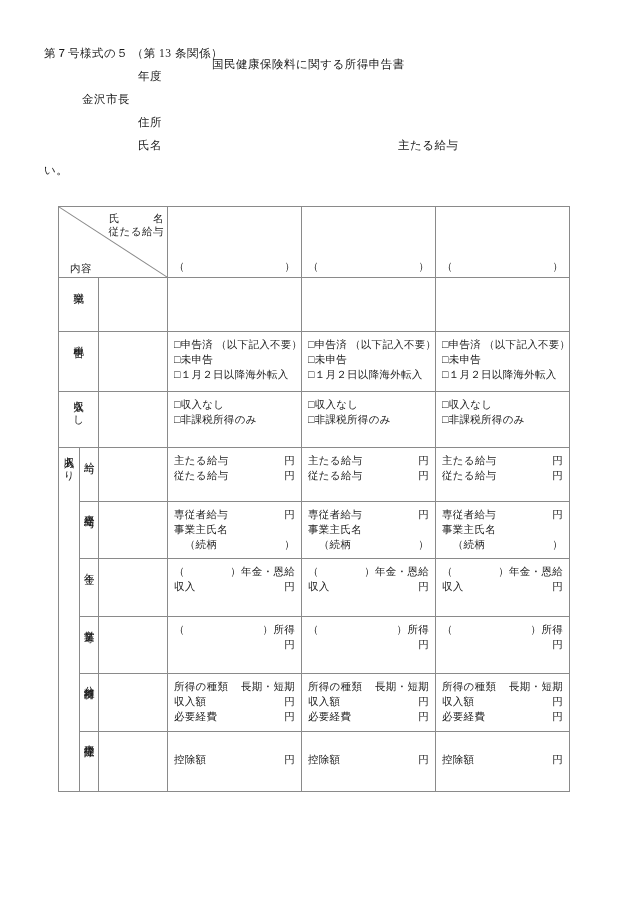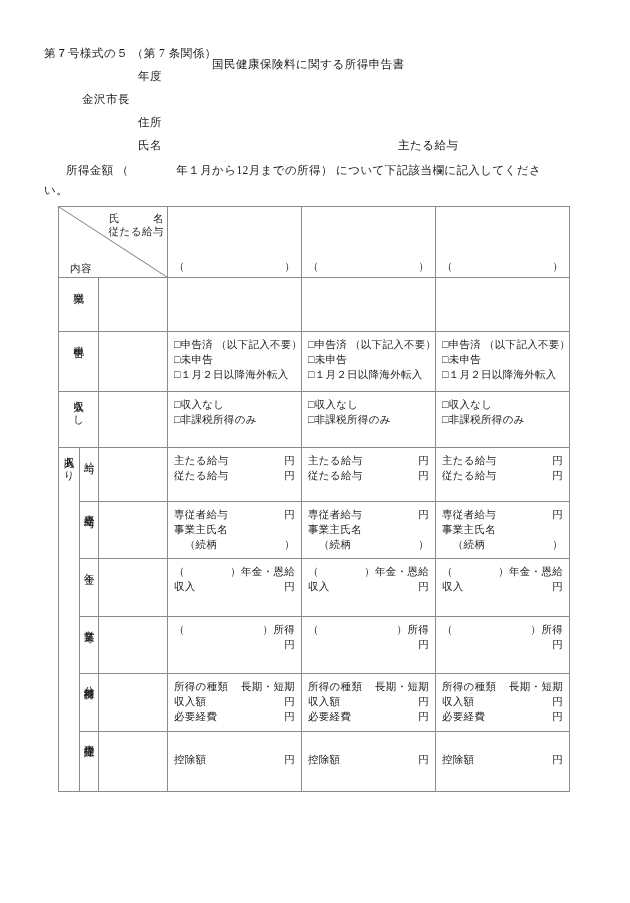--- a/index.html
+++ b/index.html
@@ -153,30 +153,29 @@
     justify-content: space-between;
     font-size: 10.5px;
     line-height: 13px;
   }
 </style>
 </head>
 <body>
 
 <div class="page">
 
-  <div class="hdr hdr-form-no">第７号様式の５ （第 7 条関係）</div>
+  <div class="hdr hdr-form-no">第７号様式の５ （第 13 条関係）</div>
   <div class="hdr hdr-nendo">年度</div>
   <div class="hdr hdr-title">国民健康保険料に関する所得申告書</div>
   <div class="hdr hdr-mayor">金沢市長</div>
   <div class="hdr hdr-addr">住所</div>
   <div class="hdr hdr-name">氏名</div>
   <div class="hdr hdr-insno">主たる給与</div>
 
   <div class="hdr-note">
-    <span class="l1">所得金額 （　　　　年１月から12月までの所得） について下記該当欄に記入してくださ</span>
     <span class="l2">い。</span>
   </div>
 
   <div class="tbl-wrap">
     <table class="form">
       <colgroup>
         <col class="c-outer">
         <col class="c-sub">
         <col class="c-blank">
         <col class="c-data">

